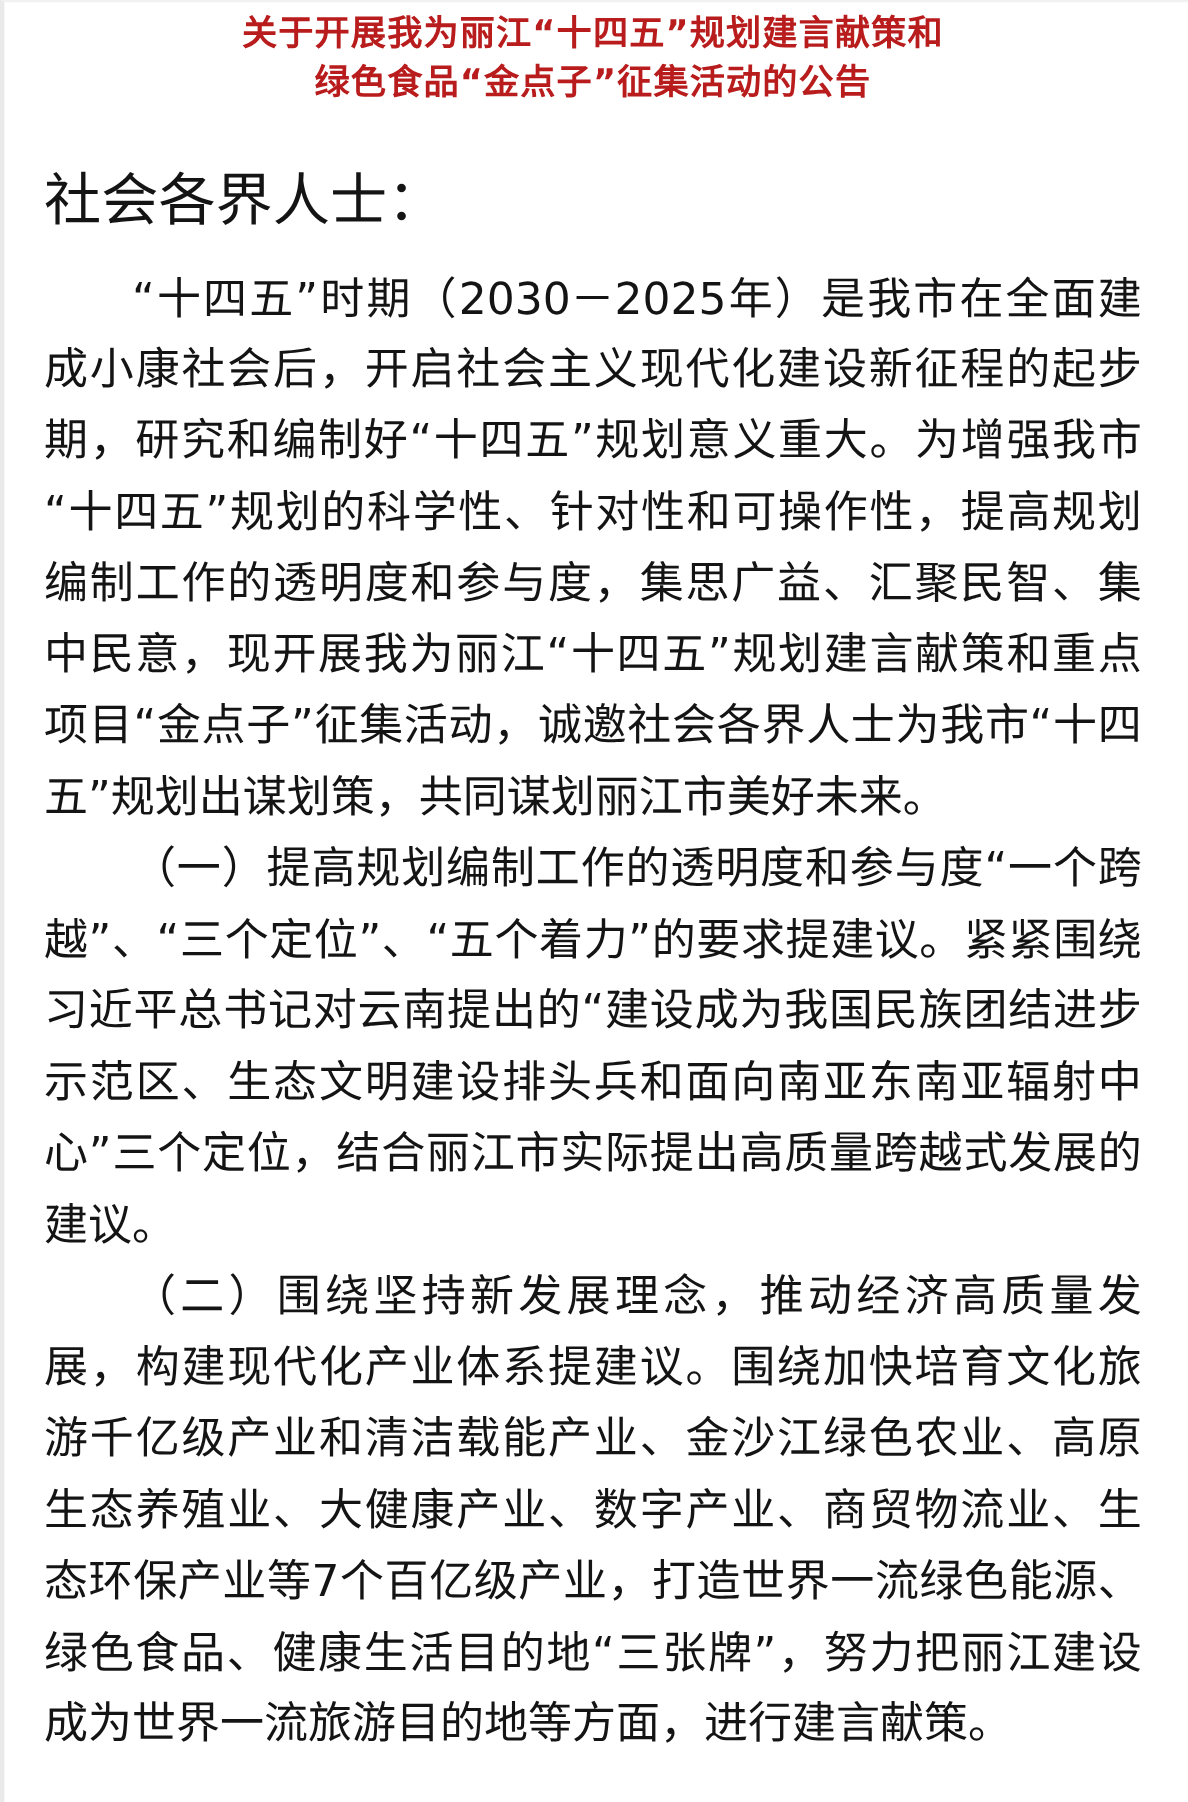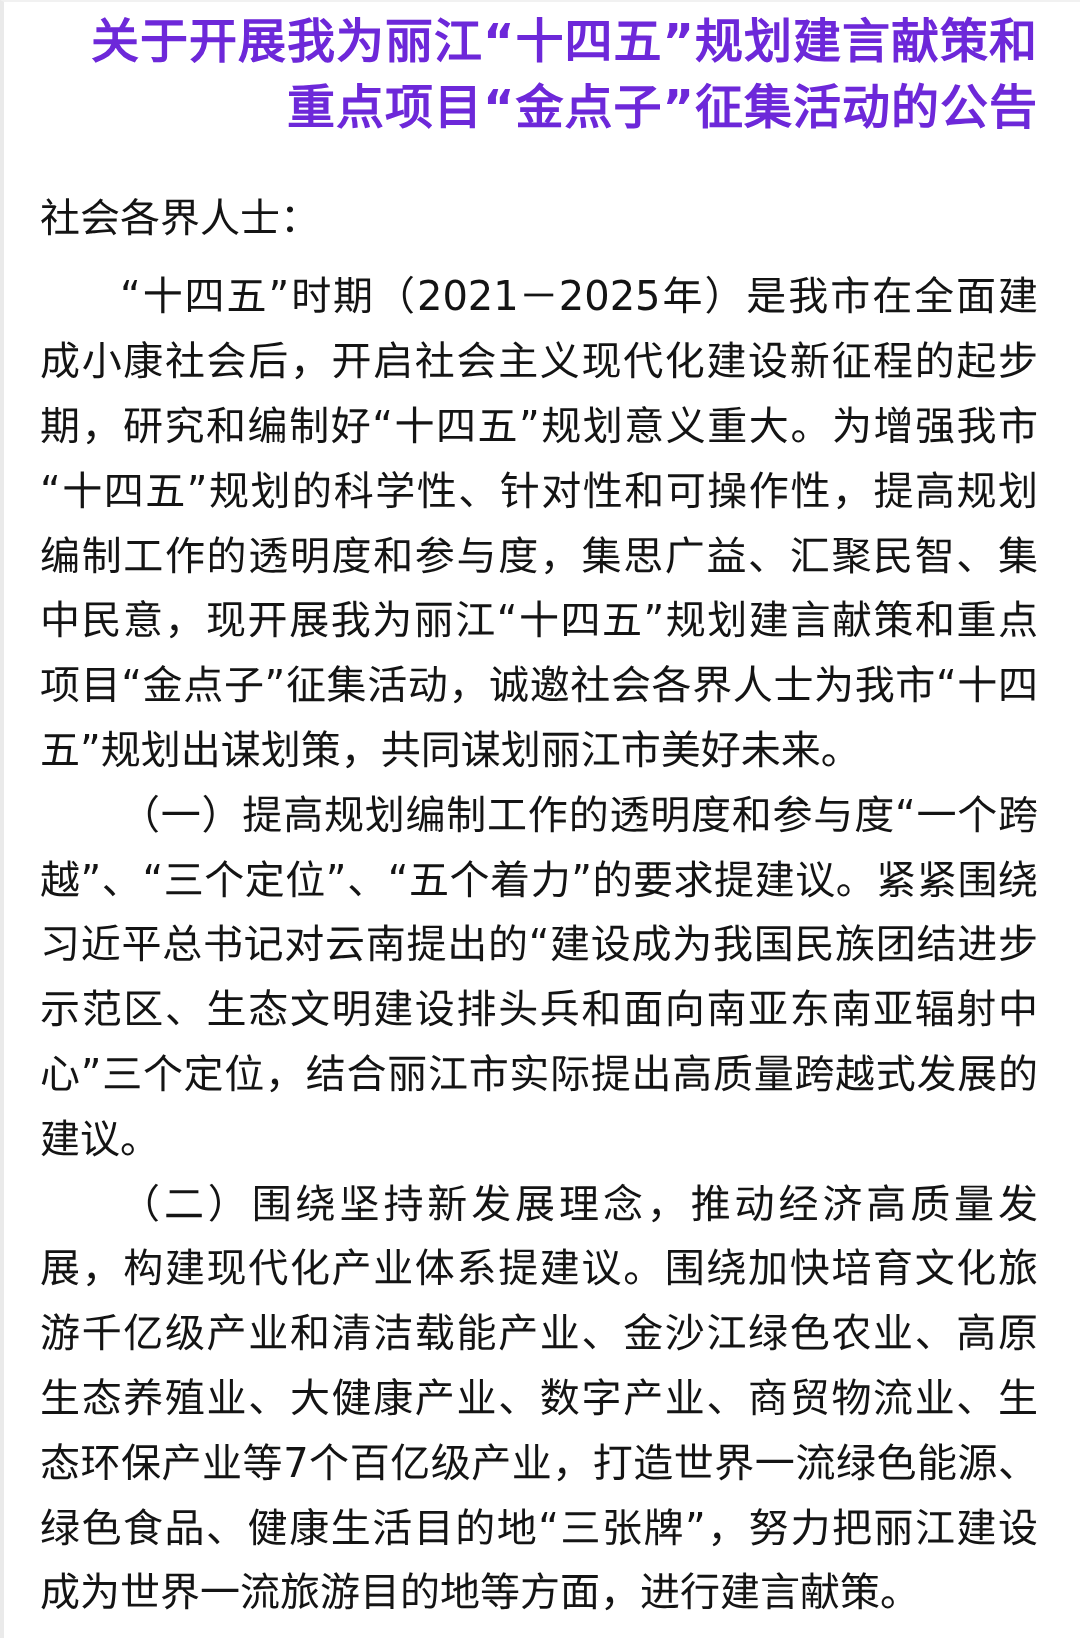--- a/index.html
+++ b/index.html
@@ -17,58 +17,58 @@
     box-sizing: border-box;
     width: 1080px;
     min-height: 1638px;
     border-left: 4px solid #eaeaea;   
     border-top: 2px solid #f1f1f1;    
     padding: 6px 42px 40px 36px;
     background: #ffffff;
   }
   .title {
     margin: 0 0 46px 0;
-    font-size: 48px;
+    font-size: 32px;
     font-weight: 700;
     line-height: 1.38;
-    text-align: right;
-    color: #6d28d9;
+    text-align: center;
+    color: #b91c1c;
     letter-spacing: 1px;
   }
   .title-line {
     display: block;
   }
   .salutation {
     margin: 0 0 14px 0;
-    font-size: 40px;
+    font-size: 52px;
     line-height: 1.6;
     text-indent: 0;
   }
   .para {
     margin: 0;
     font-size: 40px;
     line-height: 1.62;
     text-align: justify;
     text-justify: inter-character;
     text-indent: 2em;
     word-break: break-all;
   }
 </style>
 </head>
 <body>
 
 <main class="doc">
 
   <h1 class="title">
     <span class="title-line">关于开展我为丽江“十四五”规划建言献策和</span>
-    <span class="title-line">重点项目“金点子”征集活动的公告</span>
+    <span class="title-line">绿色食品“金点子”征集活动的公告</span>
   </h1>
 
   <p class="salutation">社会各界人士：</p>
 
-  <p class="para">“十四五”时期（2021－2025年）是我市在全面建成小康社会后，开启社会主义现代化建设新征程的起步期，研究和编制好“十四五”规划意义重大。为增强我市“十四五”规划的科学性、针对性和可操作性，提高规划编制工作的透明度和参与度，集思广益、汇聚民智、集中民意，现开展我为丽江“十四五”规划建言献策和重点项目“金点子”征集活动，诚邀社会各界人士为我市“十四五”规划出谋划策，共同谋划丽江市美好未来。</p>
+  <p class="para">“十四五”时期（2030－2025年）是我市在全面建成小康社会后，开启社会主义现代化建设新征程的起步期，研究和编制好“十四五”规划意义重大。为增强我市“十四五”规划的科学性、针对性和可操作性，提高规划编制工作的透明度和参与度，集思广益、汇聚民智、集中民意，现开展我为丽江“十四五”规划建言献策和重点项目“金点子”征集活动，诚邀社会各界人士为我市“十四五”规划出谋划策，共同谋划丽江市美好未来。</p>
 
 
   <p class="para">（一）提高规划编制工作的透明度和参与度“一个跨越”、“三个定位”、“五个着力”的要求提建议。紧紧围绕习近平总书记对云南提出的“建设成为我国民族团结进步示范区、生态文明建设排头兵和面向南亚东南亚辐射中心”三个定位，结合丽江市实际提出高质量跨越式发展的建议。</p>
 
   <p class="para">（二）围绕坚持新发展理念，推动经济高质量发展，构建现代化产业体系提建议。围绕加快培育文化旅游千亿级产业和清洁载能产业、金沙江绿色农业、高原生态养殖业、大健康产业、数字产业、商贸物流业、生态环保产业等7个百亿级产业，打造世界一流绿色能源、绿色食品、健康生活目的地“三张牌”，努力把丽江建设成为世界一流旅游目的地等方面，进行建言献策。</p>
 
 </main>
 
 </body></html>

